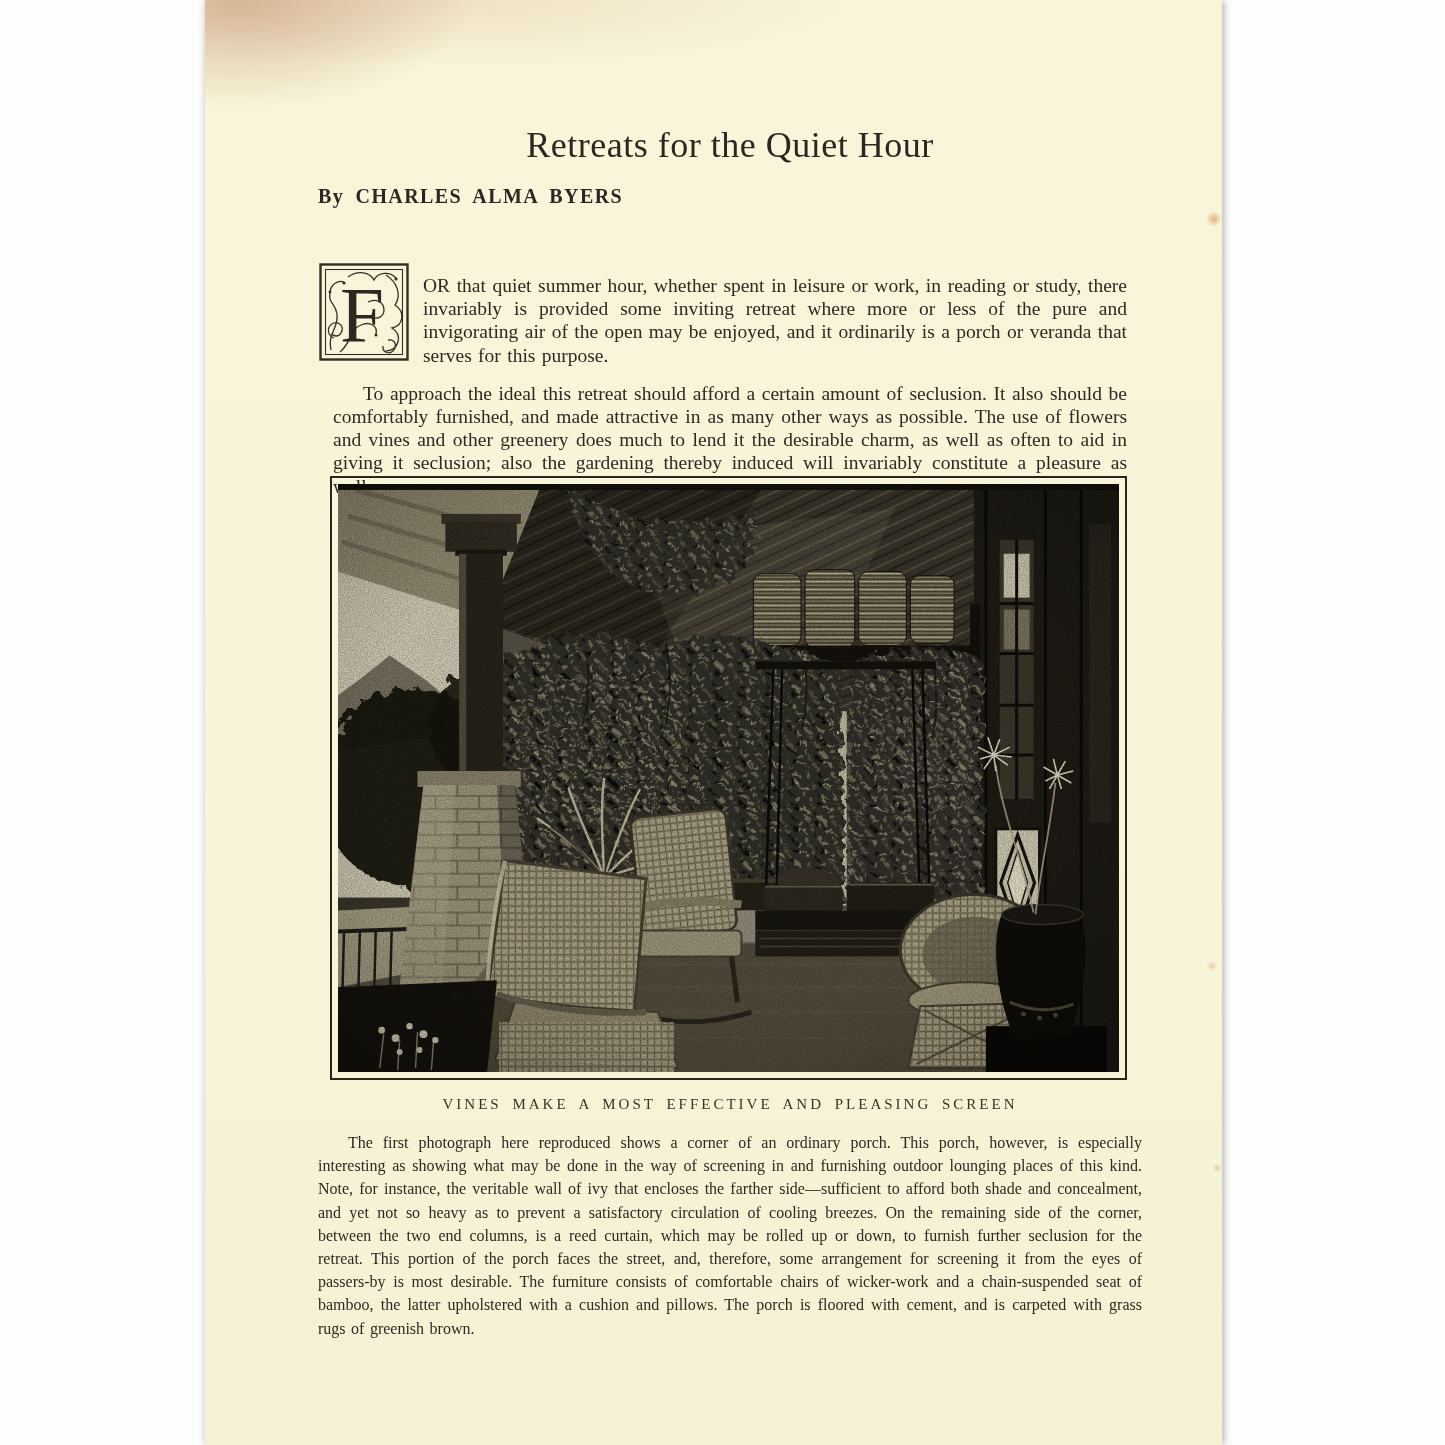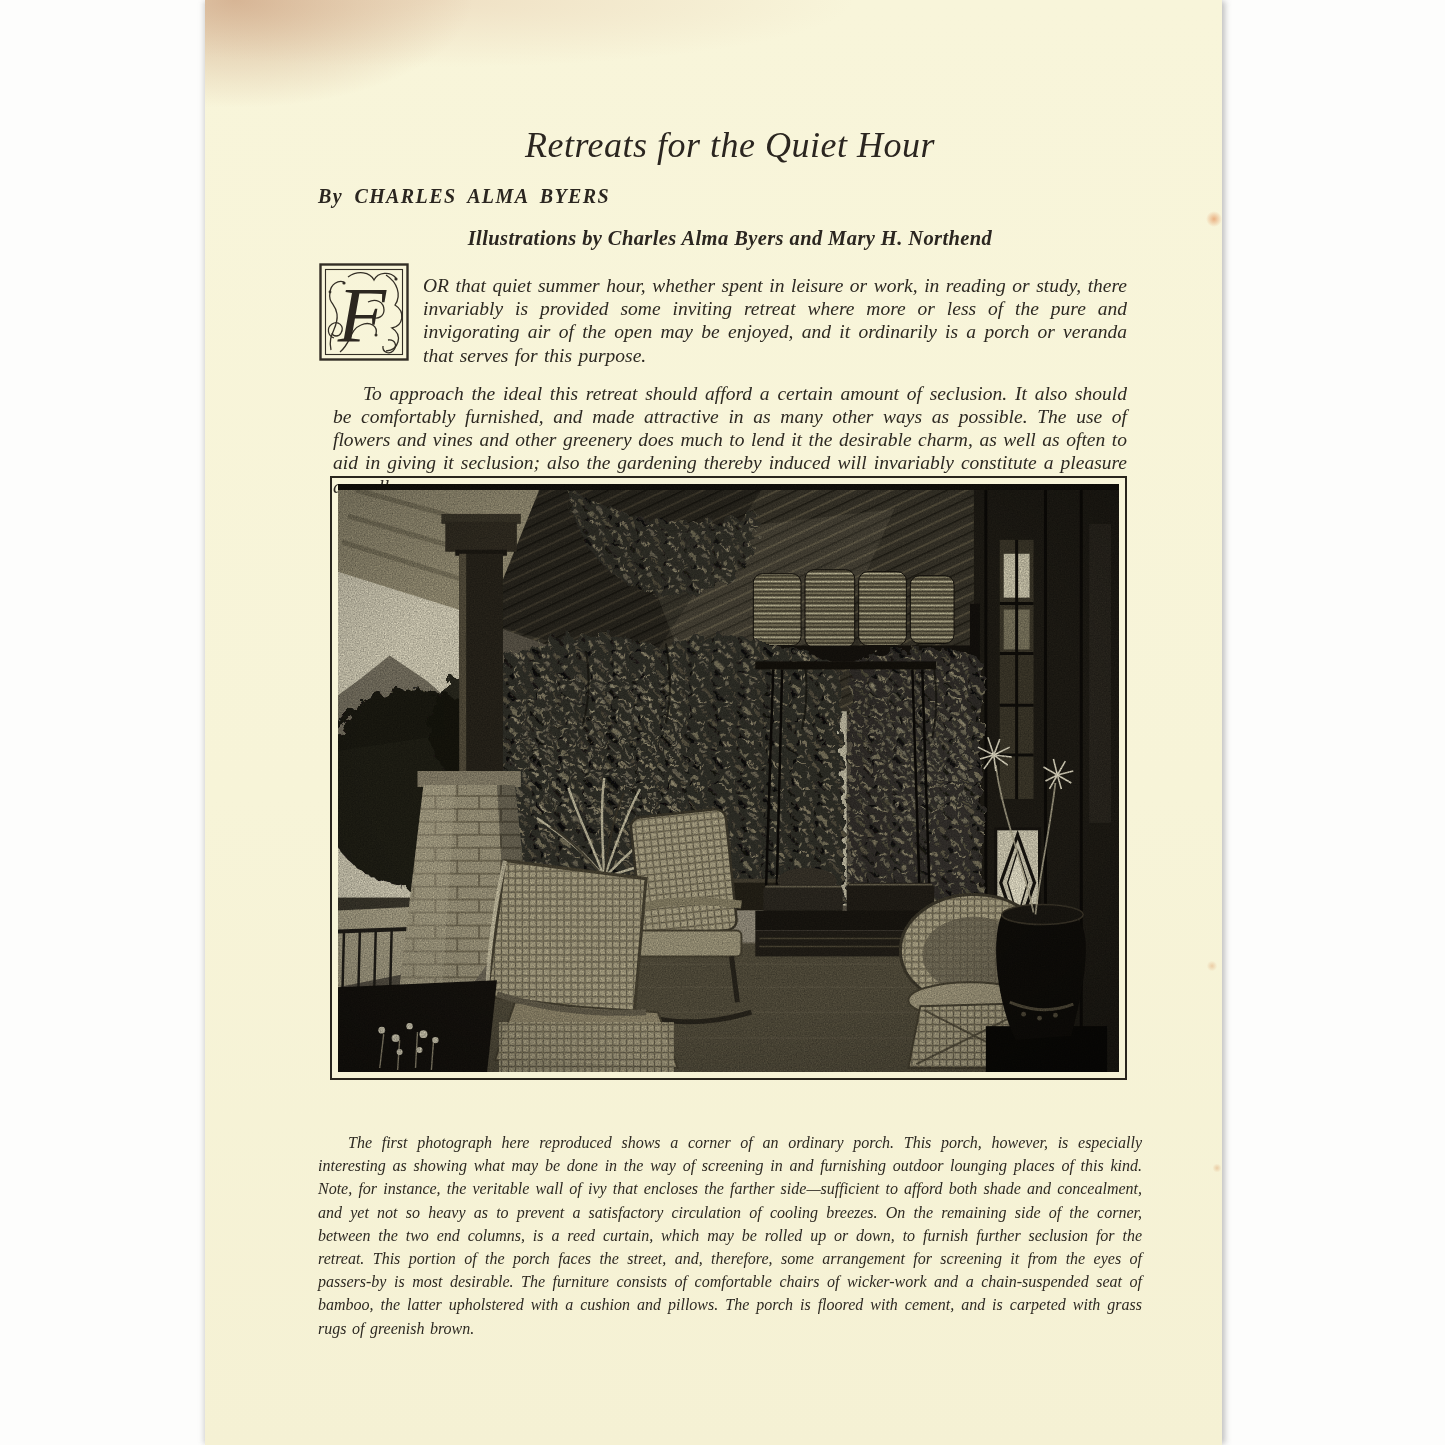--- a/index.html
+++ b/index.html
@@ -14,21 +14,20 @@
   .page {
     position:absolute; left:205px; top:0; width:1017px; height:1445px;
     background:
       radial-gradient(ellipse 330px 150px at 30px 0px,  rgba(186,128,92,0.50), rgba(186,128,92,0) 72%),
       radial-gradient(ellipse 560px 90px  at 230px 0px, rgba(219,176,146,0.30), rgba(219,176,146,0) 75%),
       radial-gradient(circle 11px at 1009px 219px, rgba(222,120,58,0.55), rgba(222,120,58,0) 72%),
       radial-gradient(circle 7px  at 1007px 966px, rgba(213,131,70,0.35), rgba(213,131,70,0) 75%),
       radial-gradient(circle 6px  at 1012px 1168px, rgba(213,131,70,0.35), rgba(213,131,70,0) 75%),
       linear-gradient(180deg,#f8f5da 0%,#f7f4d8 55%,#f5f1d4 100%);
     box-shadow: 4px 0 6px -1px rgba(80,80,80,0.35), -3px 0 5px -1px rgba(120,120,120,0.25);
-    font-style: italic;
   }
   .col { position:absolute; left:113px; width:824px; color:#2d2922; }
 
   .title   { top:124px; text-align:center; font-size:36px; letter-spacing:0.5px; font-weight:normal; margin:0; color:#2b2620; }
   .byline  { top:185px; text-align:left; font-size:20px; font-weight:bold; letter-spacing:1.4px; word-spacing:5px; color:#2b2620; }
   .credit  { top:227px; text-align:center; font-size:20.5px; font-weight:bold; letter-spacing:0.4px; color:#2b2620; }
 
   .flow { top:259px; font-size:19.5px; line-height:23.2px; text-align:justify; word-spacing:1.5px; }
   .flow p { margin:15px; }
   .indent { text-indent:30px; }
@@ -51,21 +50,20 @@
   .pageno { top:1461px; text-align:center; font-size:19px; color:#2b2620; }
 </style>
 </head>
 <body>
 
 <div class="scan">
   <div class="page">
 
     <h1 class="col title">Retreats for the Quiet Hour</h1>
     <div class="col byline">By CHARLES ALMA BYERS</div>
-    <div class="col credit">Illustrations by Charles Alma Byers and Mary H. Northend</div>
 
     <div class="col flow">
       <span class="dropcap">
         <svg viewBox="0 0 92 100">
           <rect x="2.5" y="2.5" width="87" height="95" fill="none" stroke="#332e25" stroke-width="2.4"></rect>
           <rect x="7.5" y="7.5" width="77" height="85" fill="none" stroke="#332e25" stroke-width="1.1"></rect>
           <g fill="none" stroke="#332e25" stroke-width="1.3">
             <path d="M13,88 C9,72 21,66 19,52 C17,40 10,42 12,30 C13,22 20,18 26,20"></path>
             <path d="M68,13 C79,20 84,33 77,43 C88,50 85,64 74,66 C85,73 81,88 68,89"></path>
             <path d="M22,90 C34,80 31,68 43,63 C52,59 60,64 58,72"></path>
@@ -337,18 +335,19 @@
           <circle cx="660" cy="272" r="2.2" fill="#e6e0c8"></circle>
             <circle cx="724" cy="292" r="2" fill="#e6e0c8"></circle>
         </g>
 
         <rect x="0" y="0" width="786" height="6" fill="#15130d"></rect>
         <rect width="786" height="590" fill="url(#vig)"></rect>
         <rect width="786" height="590" filter="url(#grainF)" opacity="0.5"></rect>
       </svg>
     </figure>
 
+    <div class="col caption">VINES MAKE A MOST EFFECTIVE AND PLEASING SCREEN</div>
 
     <p class="col para3">The first photograph here reproduced shows a corner of an ordinary porch.  This porch, however, is especially interesting as showing what may be done in the way of screening in and furnishing outdoor lounging places of this kind.  Note, for instance, the veritable wall of ivy that encloses the farther side—sufficient to afford both shade and concealment, and yet not so heavy as to prevent a satisfactory circulation of cooling breezes.  On the remaining side of the corner, between the two end columns, is a reed curtain, which may be rolled up or down, to furnish further seclusion for the retreat.  This portion of the porch faces the street, and, therefore, some arrangement for screening it from the eyes of passers-by is most desirable.  The furniture consists of comfortable chairs of wicker-work and a chain-suspended seat of bamboo, the latter upholstered with a cushion and pillows.  The porch is floored with cement, and is carpeted with grass rugs of greenish brown.</p>
 
     <div class="col pageno">20</div>
   </div>
 </div>
 
 </body></html>

